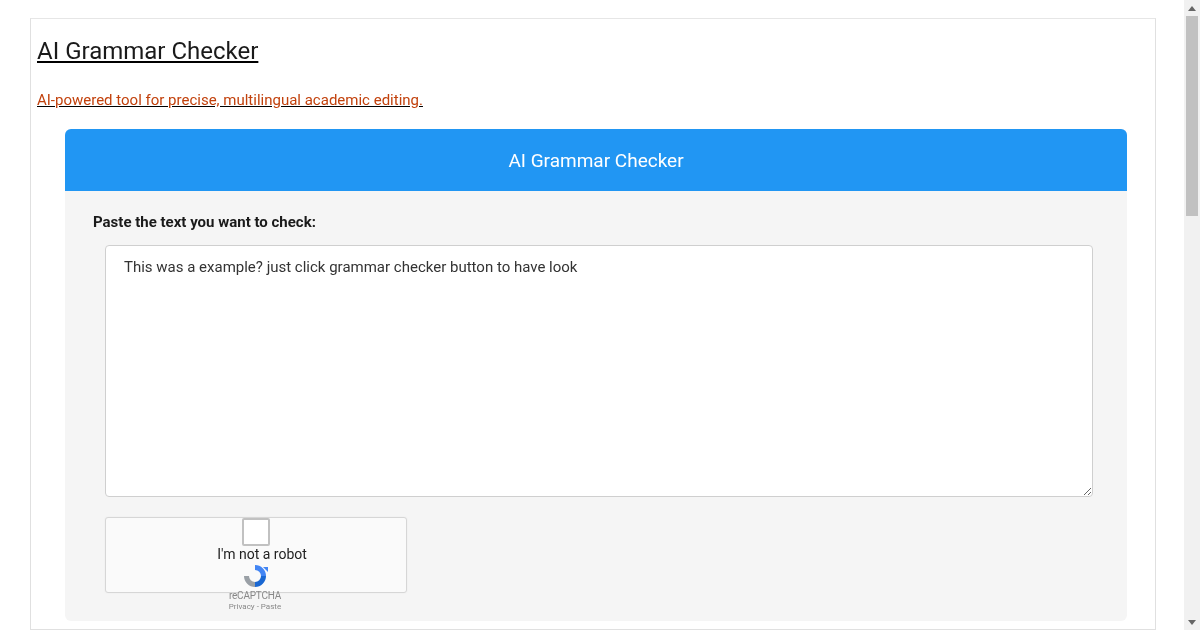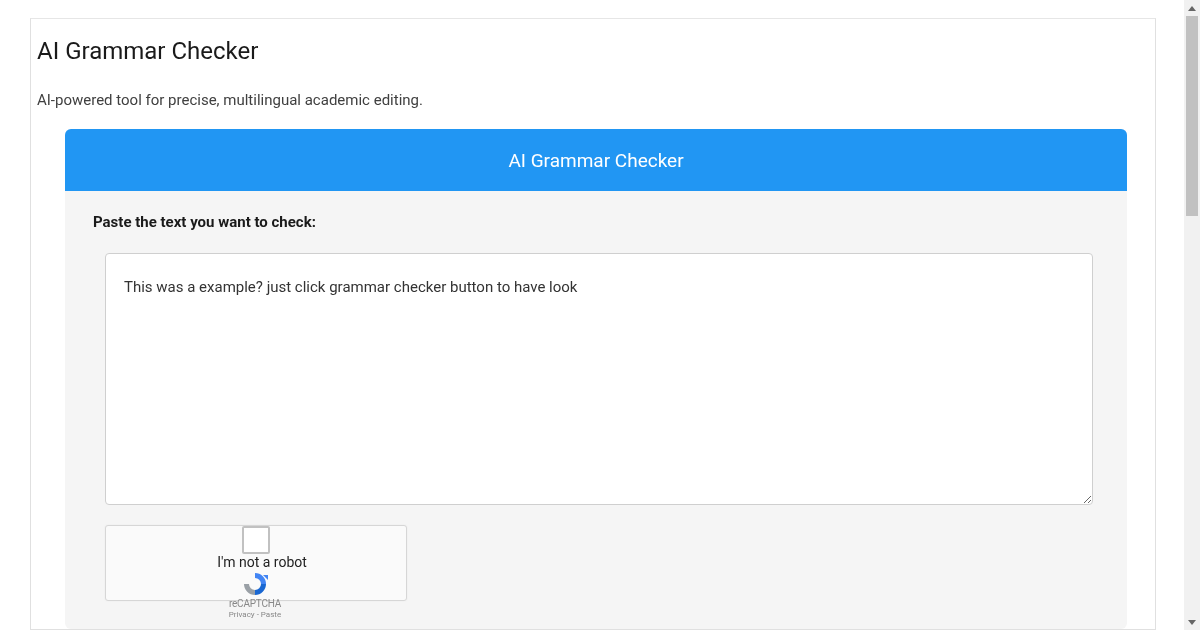--- a/index.html
+++ b/index.html
@@ -23,32 +23,33 @@
     }
     .main-panel {
       position: absolute;
       top: 18px;
       left: 30px;
       width: 1126px;
       height: 612px;
       background: #ffffff;
       border: 1px solid #e0e0e0;
       border-top: 1px solid #e6e6e6;
+      text-decoration: underline;
     }
     .page-title {
       font-size: 24px;
       font-weight: 400;
       color: #1a1a1a;
       padding: 18px 0 0 6px;
       margin: 0;
     }
     .page-subtitle {
       font-size: 15px;
       font-weight: 400;
-      color: #404040;
+      color: #c2410c;
       padding: 26px 0 0 6px;
     }
     .card {
       position: absolute;
       top: 110px;
       left: 34px;
       width: 1062px;
       background: #f5f5f5;
       border-radius: 6px;
       overflow: hidden;
@@ -66,29 +67,29 @@
       font-weight: 400;
     }
     .card-body {
       padding: 22px 28px 28px 28px;
     }
     .input-label {
       font-size: 15px;
       font-weight: 700;
       color: #1a1a1a;
       display: block;
-      margin-bottom: 22px;
+      margin-bottom: 14px;
     }
     .text-input {
       width: 988px;
       height: 252px;
       border: 1px solid #cfcfcf;
       border-radius: 4px;
       background: #ffffff;
-      padding: 24px 18px;
+      padding: 12px 18px;
       font-size: 15px;
       font-family: inherit;
       color: #333;
       resize: both;
       outline: none;
       margin-left: 12px;
     }
     .recaptcha-box {
       margin-top: 16px;
       margin-left: 12px;

